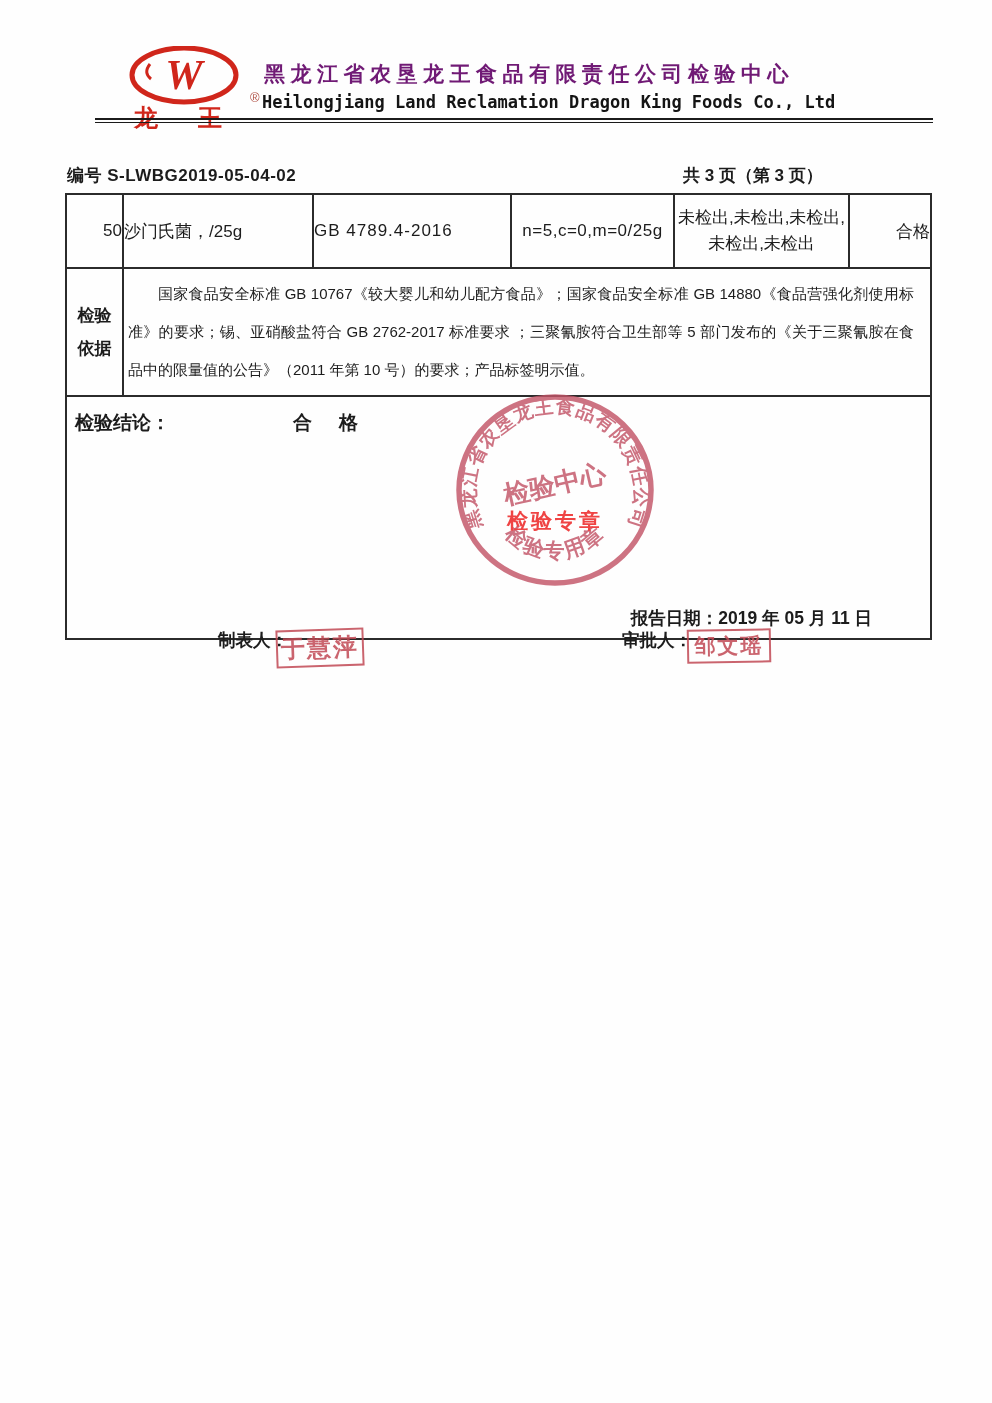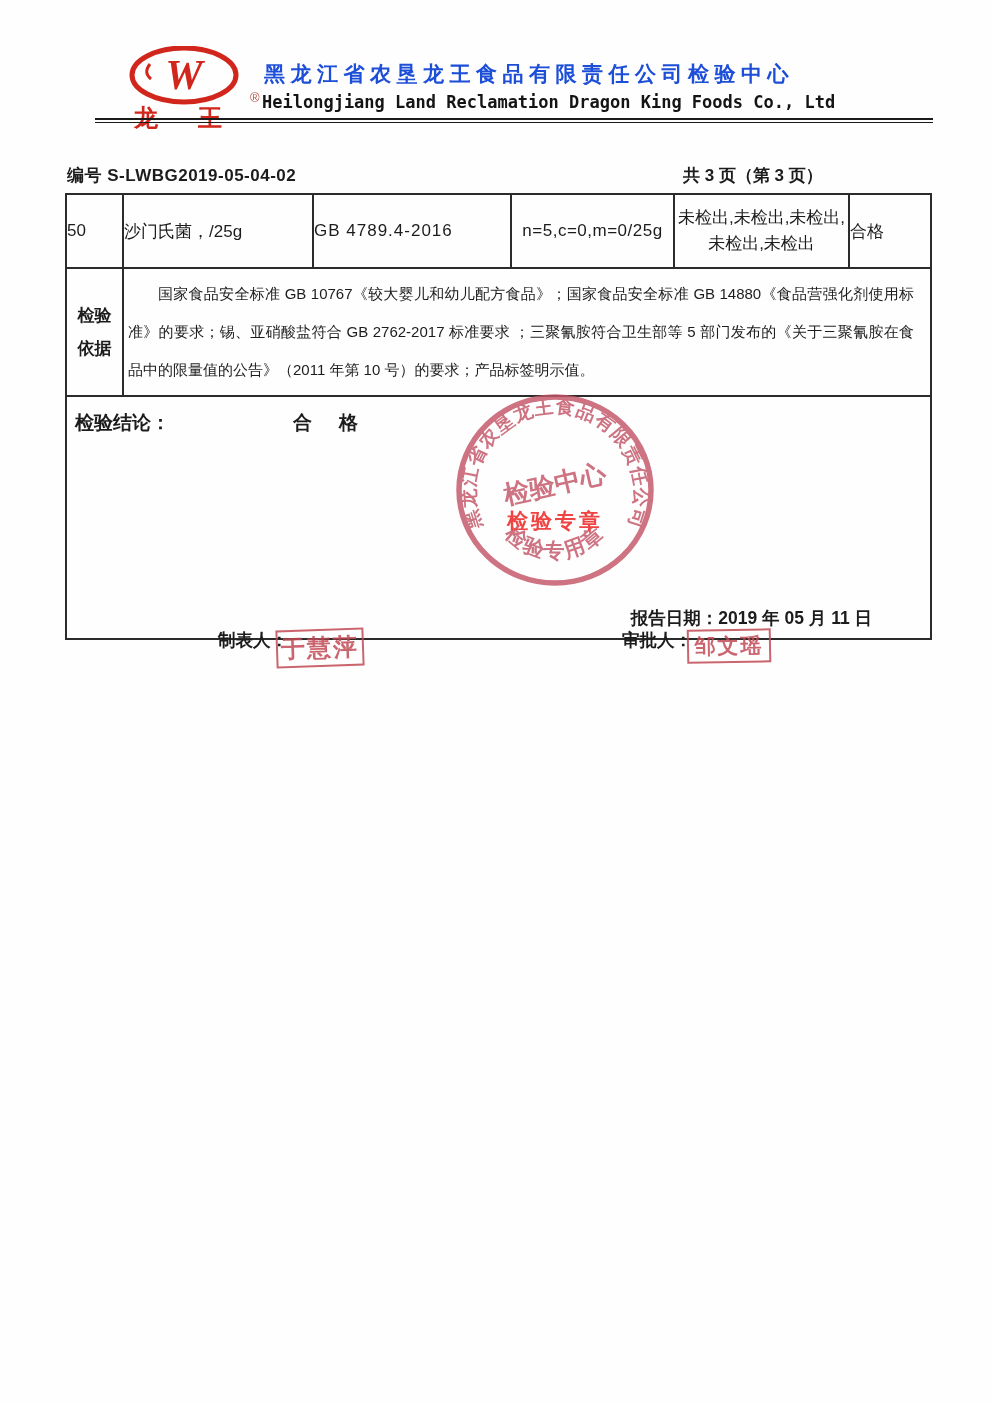--- a/index.html
+++ b/index.html
@@ -13,21 +13,21 @@
   .logo { position:absolute; left:128px; top:46px; width:130px; height:80px; }
   .logo svg { display:block; }
   .brand-cn {
     position:absolute; left:6px; top:56px; width:96px;
     font-size:24px; font-weight:bold; letter-spacing:40px; white-space:nowrap;
     color:#d0261b; font-family:"Liberation Serif","DejaVu Serif",serif;
   }
   .reg-mark { position:absolute; left:122px; top:44px; font-size:13px; color:#b05045; }
   .title-cn {
     position:absolute; left:264px; top:60px; white-space:nowrap;
-    font-size:21px; font-weight:bold; letter-spacing:5.5px; color:#1d4ed8;
+    font-size:21px; font-weight:bold; letter-spacing:5.5px; color:#701a75;
   }
   .title-en {
     position:absolute; left:262px; top:92px; white-space:nowrap;
     font-family:"DejaVu Sans Mono","Liberation Mono",monospace;
     font-size:17px; font-weight:bold; color:#141414;text-align:right;
   }
   .header-rule {
     position:absolute; left:95px; top:118px; width:838px; height:2px;
     border-top:2.5px solid #1b1b1b; border-bottom:1px solid #1b1b1b;
   }
@@ -42,21 +42,21 @@
   }
   
   table.report {
     position:absolute; left:65px; top:193px; width:865px;
     border-collapse:collapse; table-layout:fixed;
   }
   table.report td {
     border:2px solid #2b2b2b; font-size:17px; color:#1c1c1c;
     vertical-align:middle; padding:0;
   }
-  td.c { text-align:left; }
+  td.c { text-align:right; }
   .row-item td { height:72px; }
   .cell-item { padding-left:12px;margin-top:48px; }
   .cell-method { padding-left:10px; letter-spacing:1px; }
   .cell-req { text-align:center; letter-spacing:0.5px; }
   .cell-result { text-align:center; line-height:1.55; padding:0 6px; }
   .row-basis { height:115px; }
   .basis-label { text-align:center; font-weight:bold; font-size:18px; line-height:33px; }
   .basis-text {
     padding:6px 16px 6px 4px; font-size:15px; line-height:38px;
     text-align:justify; text-indent:2em;

